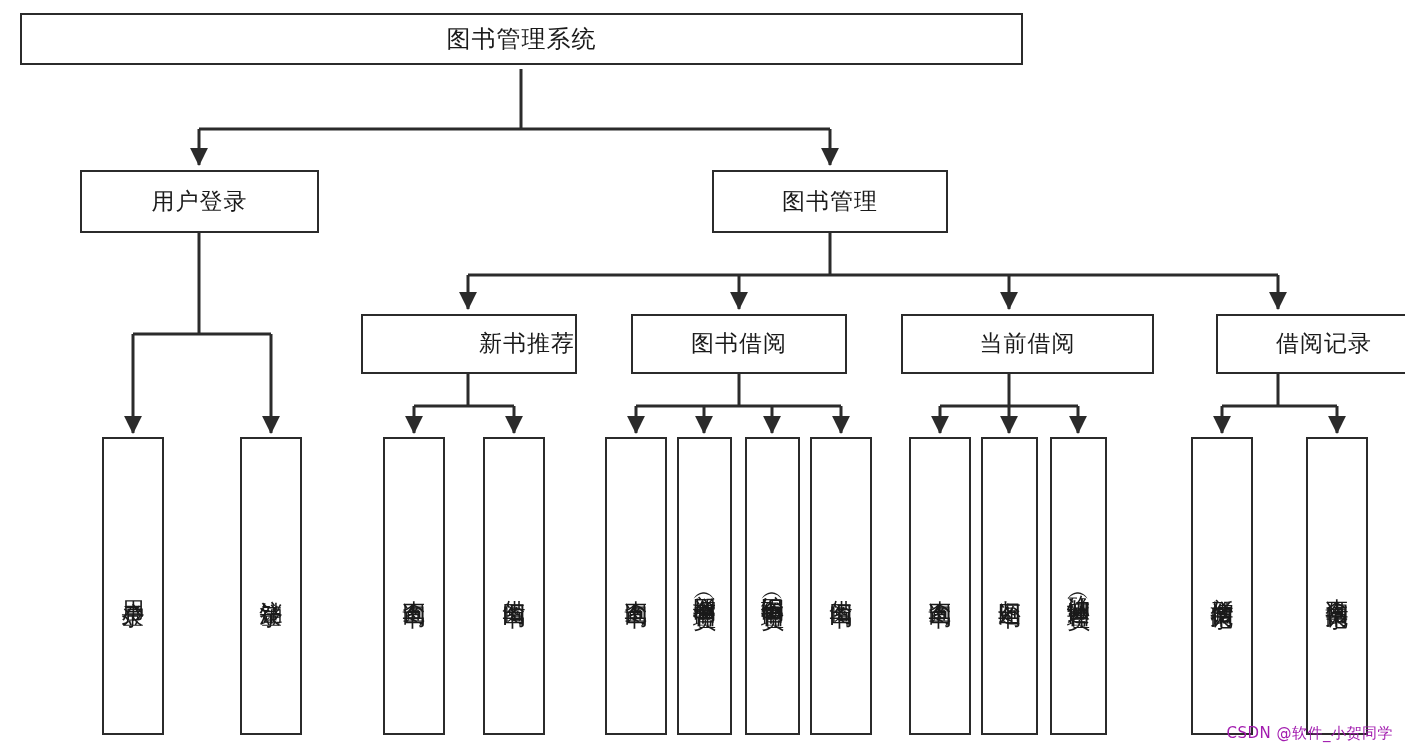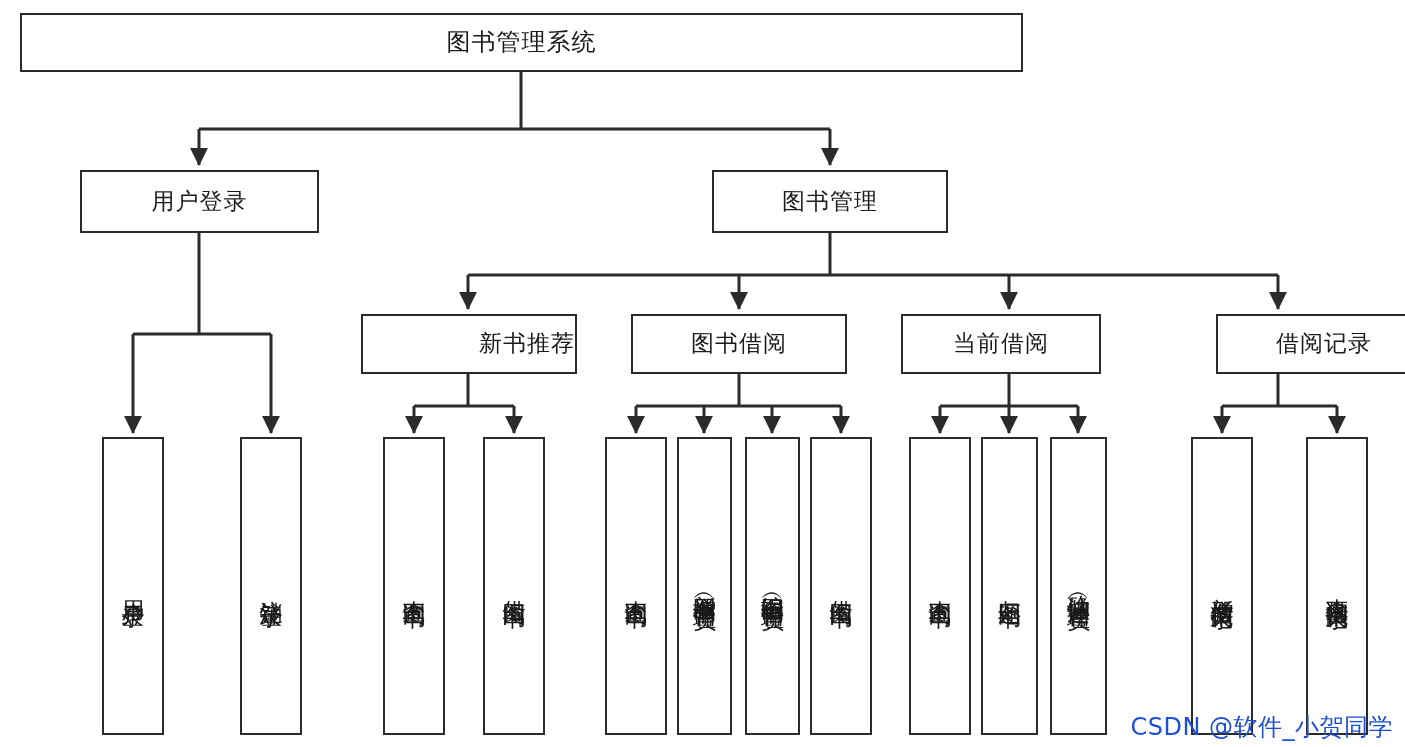--- a/index.html
+++ b/index.html
@@ -61,22 +61,22 @@
     display: block;
   }
   .node.leaf-tall {
     align-items: center;
     justify-content: center;
   }
   #watermark {
     position: absolute;
     right: 12px;
     bottom: 4px;
-    font-size: 24px;
-    color: #1d4ed8;
+    font-size: 15px;
+    color: #a21caf;
     white-space: nowrap;
     letter-spacing: 0.5px;
   }
 </style>
 </head>
 <body>
 
 <div id="diagram-root">
 
   <svg id="edge-layer" viewBox="0 0 1405 747" width="1405" height="747">
@@ -125,38 +125,38 @@
       <path d="M 1009 406 L 1009 433" marker-end="url(#arrowhead)"></path>
       <path d="M 1078 406 L 1078 433" marker-end="url(#arrowhead)"></path>
 
       <path d="M 1278 374 L 1278 406"></path>
       <path d="M 1222 406 L 1337 406"></path>
       <path d="M 1222 406 L 1222 433" marker-end="url(#arrowhead)"></path>
       <path d="M 1337 406 L 1337 433" marker-end="url(#arrowhead)"></path>
     </g>
   </svg>
 
-  <div class="node horizontal root" style="left:20px; top:13px; width:1003px; height:59px;">
+  <div class="node horizontal root" style="left:20px; top:13px; width:1003px; height:52px;">
     <span>图书管理系统</span>
   </div>
 
   <div class="node horizontal" style="left:80px; top:170px; width:239px; height:63px;">
     <span>用户登录</span>
   </div>
   <div class="node horizontal" style="left:712px; top:170px; width:236px; height:63px;">
     <span>图书管理</span>
   </div>
 
   <div class="node horizontal" style="left:361px; top:314px; width:216px; height:60px;justify-content:flex-end;">
     <span>新书推荐</span>
   </div>
   <div class="node horizontal" style="left:631px; top:314px; width:216px; height:60px;">
     <span>图书借阅</span>
   </div>
-  <div class="node horizontal" style="left:901px; top:314px; width:200px; height:60px;">
+  <div class="node horizontal" style="left:901px; top:314px; width:253px; height:60px;">
     <span>当前借阅</span>
   </div>
   <div class="node horizontal" style="left:1170px; top:314px; width:216px; height:60px;margin-left:46px;">
     <span>借阅记录</span>
   </div>
 
   <div class="node vertical leaf-tall" style="left:102px; top:437px; width:62px; height:298px;">
     <span class="vlabel">用户登录</span>
   </div>
   <div class="node vertical leaf-tall" style="left:240px; top:437px; width:62px; height:298px;">

